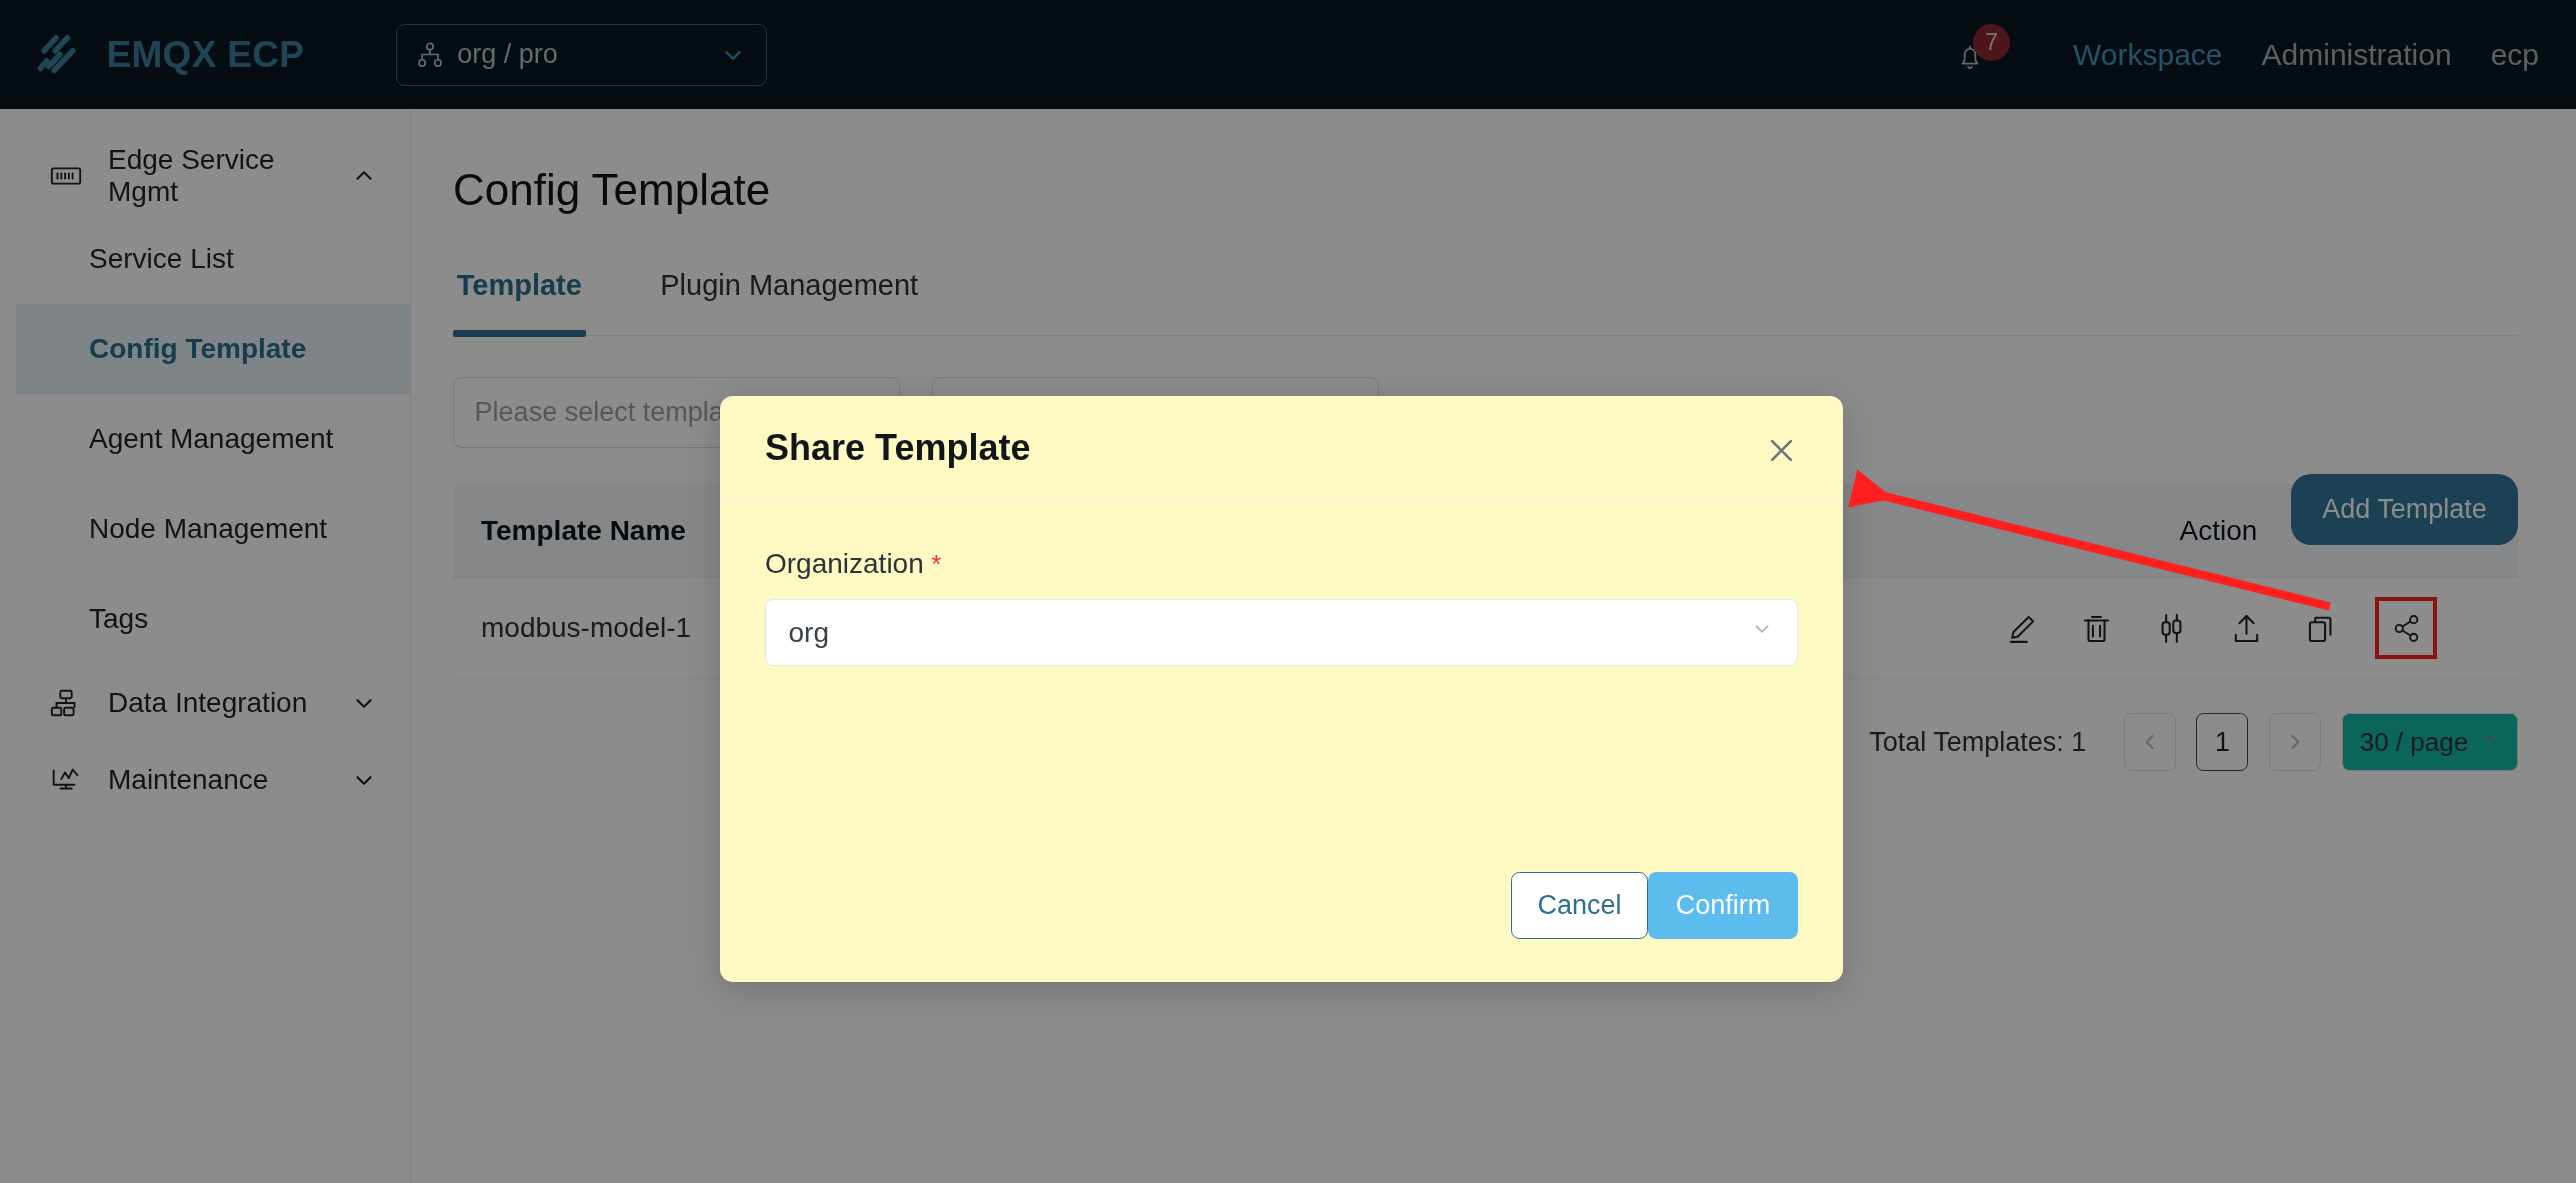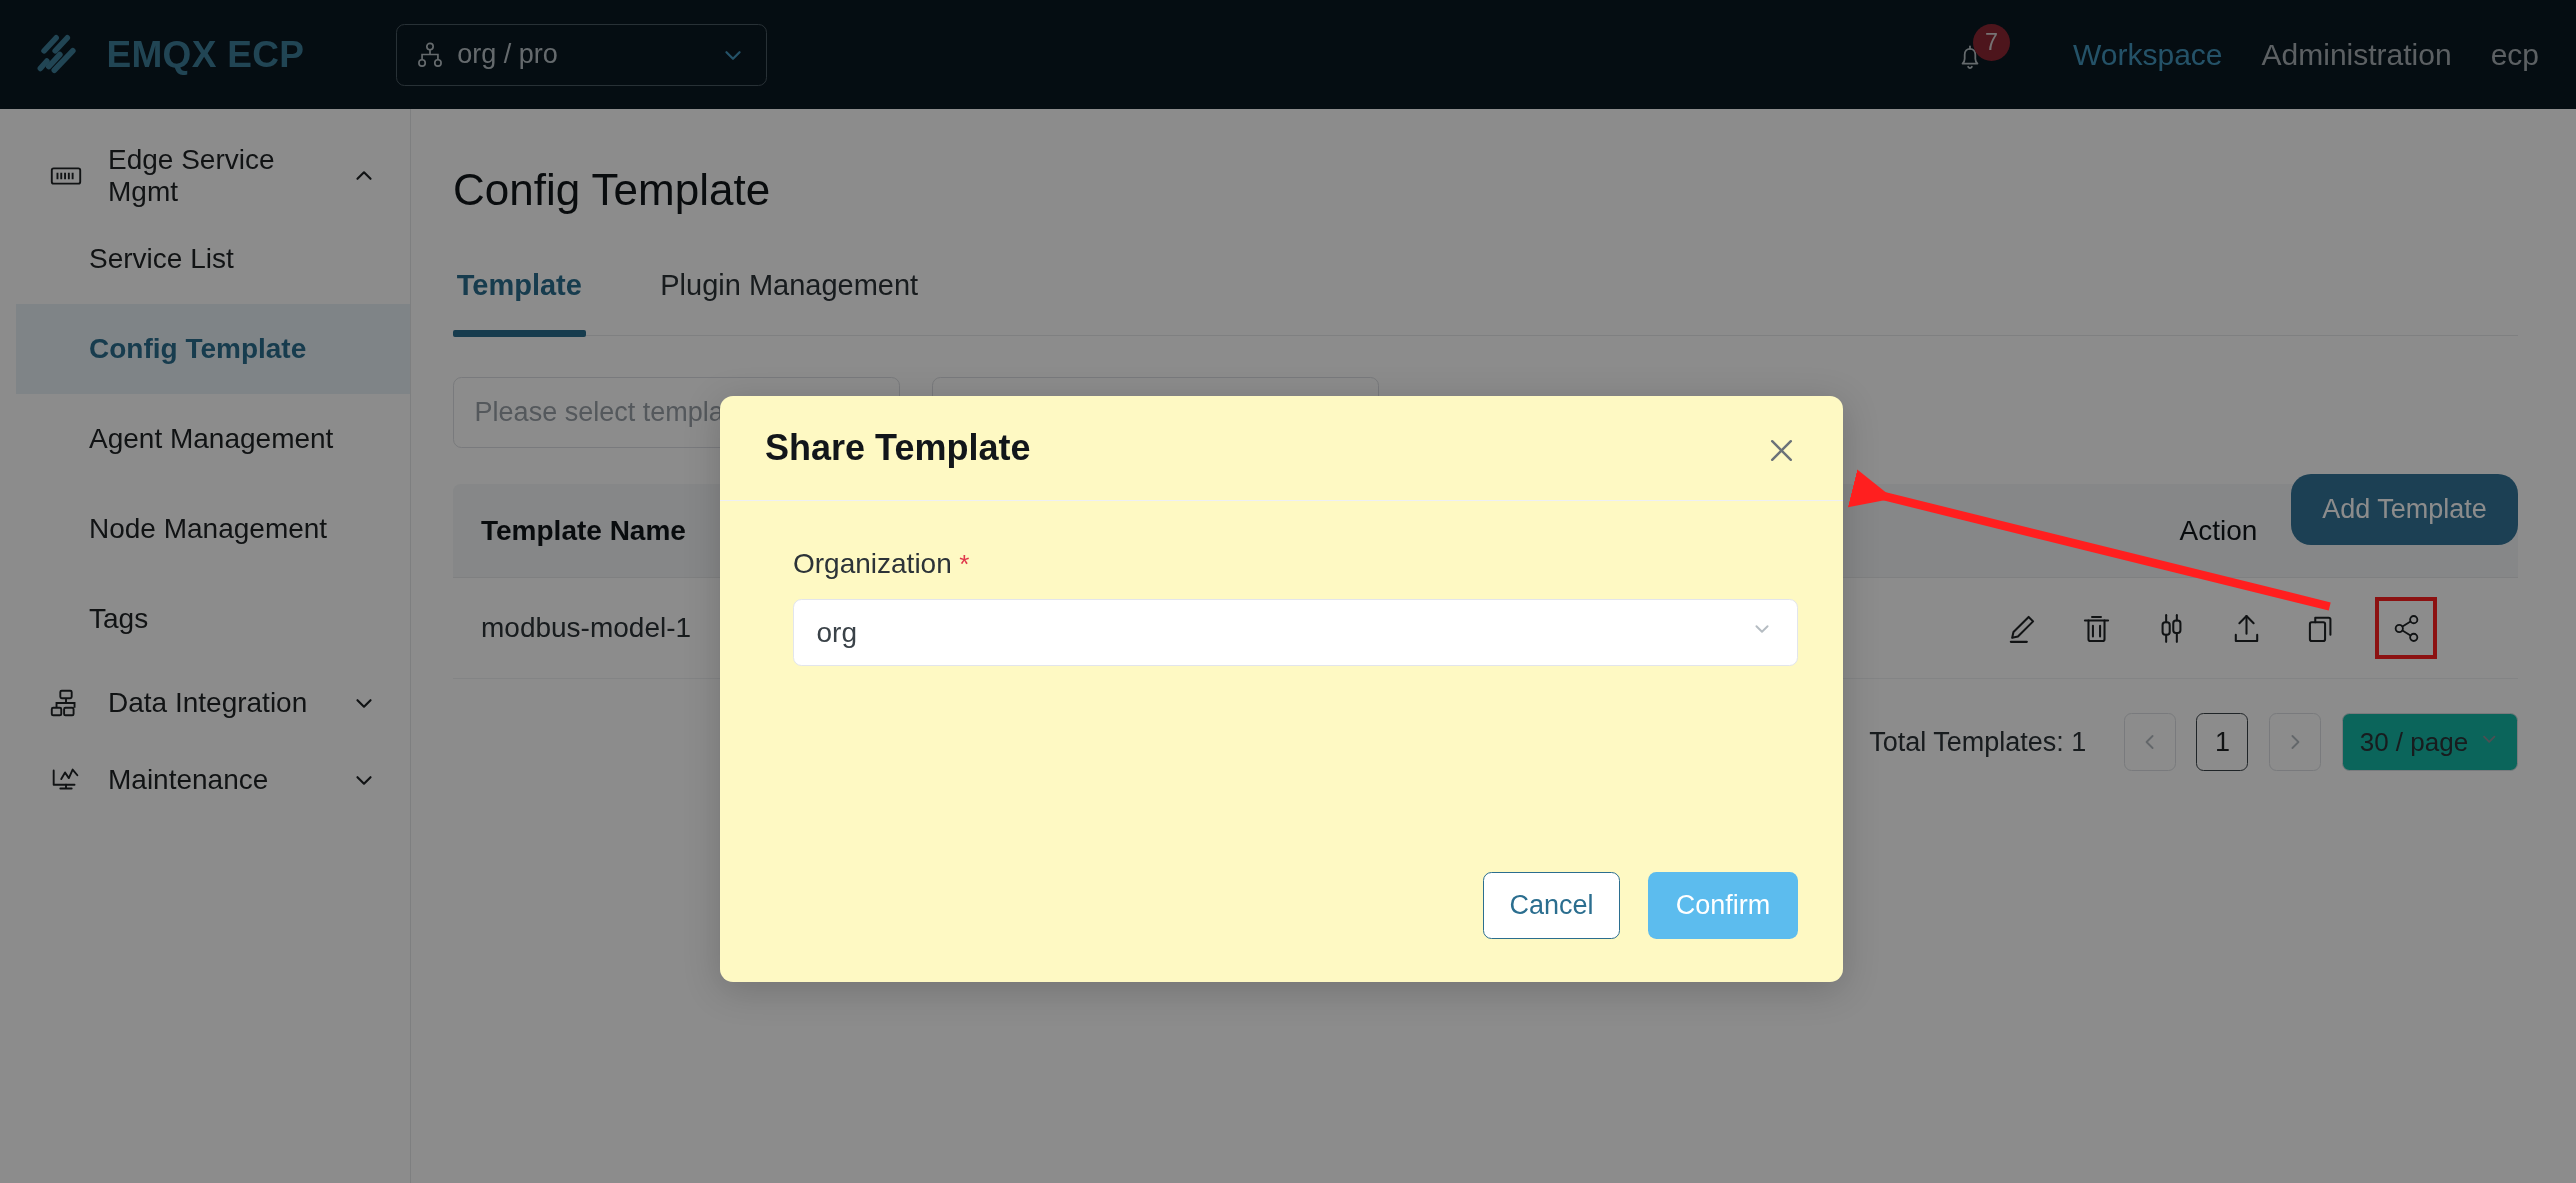--- a/index.html
+++ b/index.html
@@ -179,40 +179,40 @@
   .modal-header {
     height: 105px; display: flex; align-items: center;
     padding: 0 45px; border-bottom: 1.4px solid #eef0f4;
     position: relative;
   }
   .modal-title { font-size: 36px; font-weight: bold; color: #12161a; }
   .modal-close {
     position: absolute; right: 41px; top: 34px;
     width: 41px; height: 41px; cursor: pointer;
   }
-  .modal-body { flex: 1 1 auto; padding: 47px 45px 0 45px; margin-left: 28px; }
+  .modal-body { flex: 1 1 auto; padding: 47px 45px 0 45px; }
   .field-label { font-size: 28px; color: #2c3338; margin-bottom: 19px; }
   .req-star { color: #e0374c; font-size: 26px; margin-left: 7.5px; }
   .field-control {
     height: 67px; border: 1.4px solid #e2e5ec; border-radius: 8.4px;
     display: flex; align-items: center; padding: 0 22.5px;
     font-size: 28px; color: #3a4248; background: #fff;
     justify-content: space-between;
   }
   .field-group + .field-group { margin-top: 45px; }
   .tag-chip {
     display: inline-flex; align-items: center; gap: 11.2px;
     height: 49px; padding: 0 15px;
     background: #f4f5f8; border: 0.9px solid #e4e7ec; border-radius: 5.6px;
     font-size: 26px; color: #3a4248;
   }
   .tag-x { width: 22.5px; height: 22.5px; cursor: pointer; }
   .modal-footer {
     height: 129px; display: flex; align-items: center; justify-content: flex-end;
-    padding: 0 45px 24px 45px; gap: 28px;
+    padding: 0 45px 24px 45px; 
   }
   .btn-cancel {
     width: 137px; height: 67px; border-radius: 8.4px;
     border: 1.4px solid #2b6e8f; background: #fff; color: #2b6e8f;
     font-size: 27px; cursor: pointer;
   }
   .btn-confirm {
     width: 150px; height: 67px; border-radius: 8.4px;
     border: none; background: #5cbcee; color: #ffffff;
     font-size: 27px; cursor: pointer;

